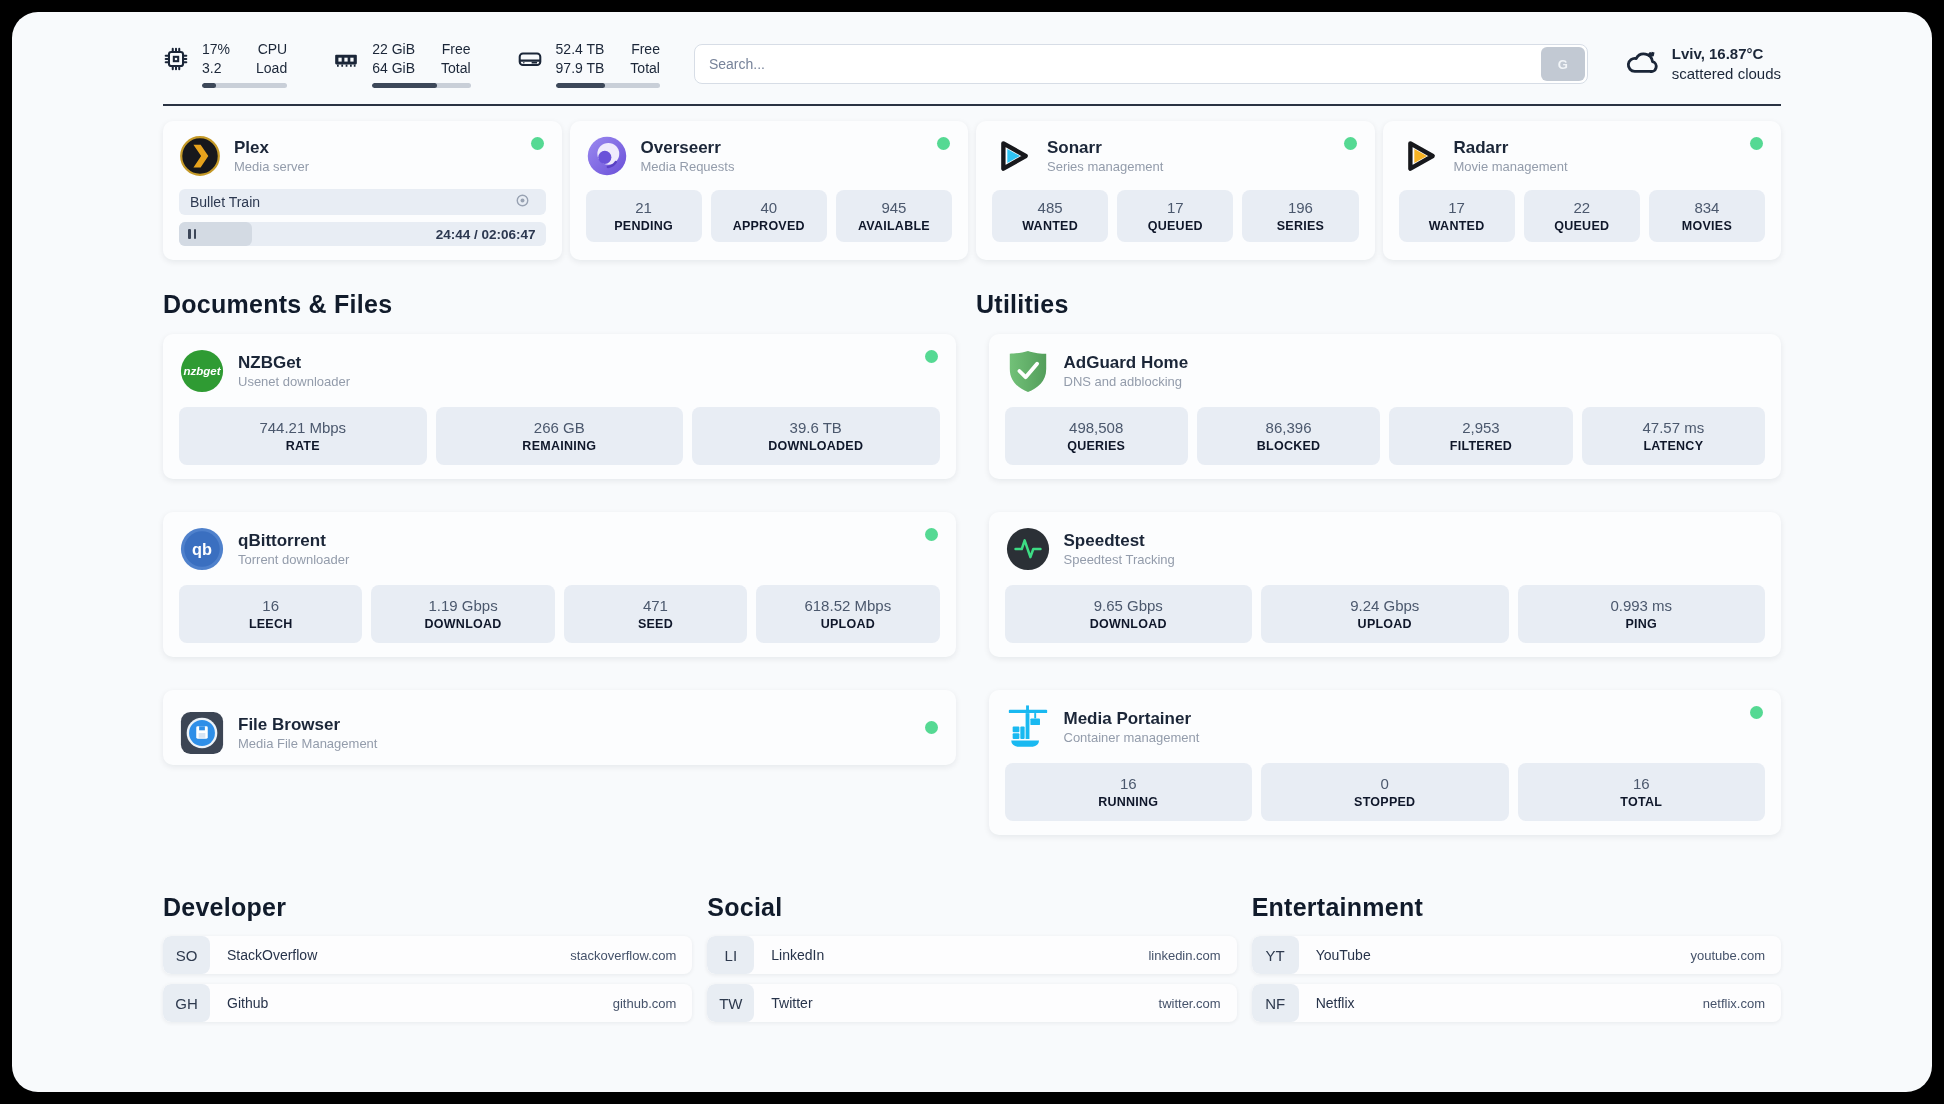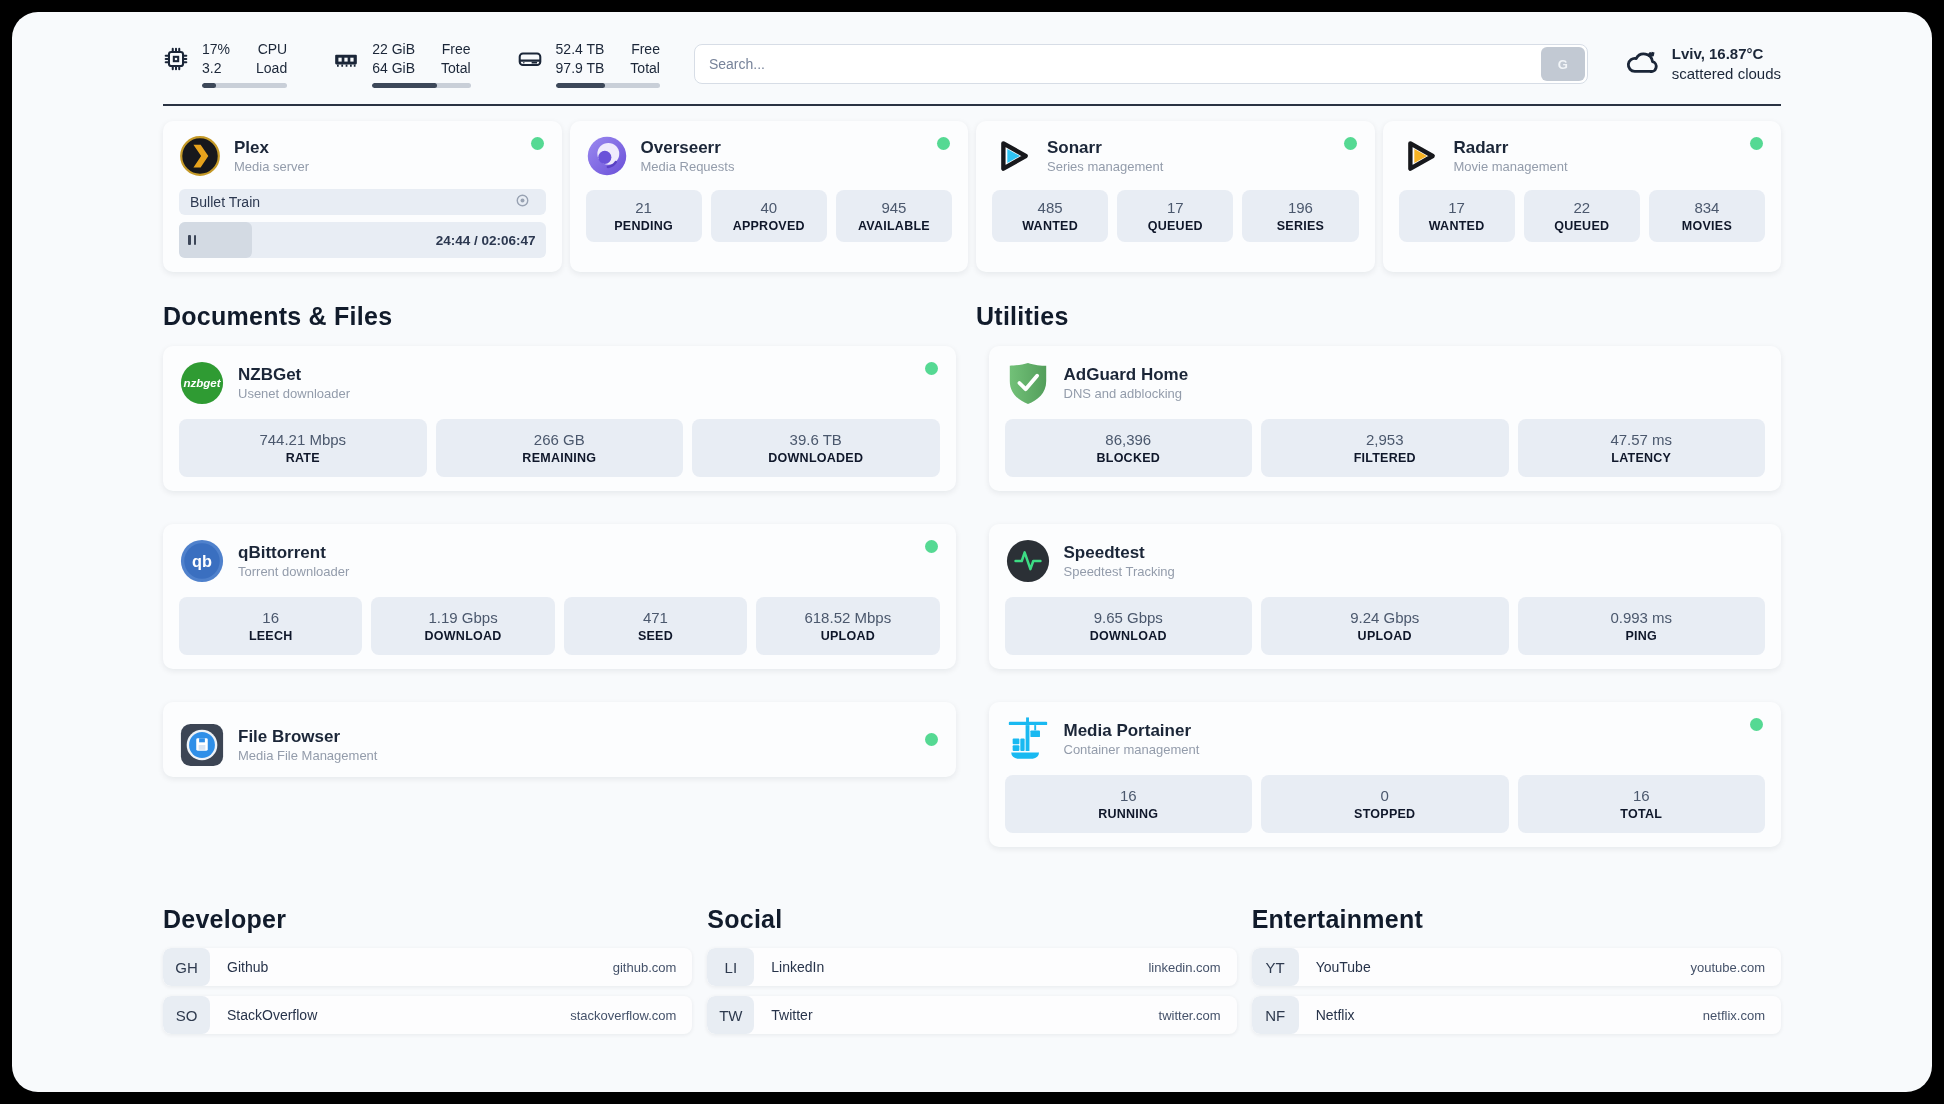--- a/index.html
+++ b/index.html
@@ -41,21 +41,21 @@
   .app-sub { font-size:13px; color:#939cab; line-height:18px; }
   .dot { position:absolute; top:16px; right:18px; width:13px; height:13px; border-radius:50%; background:#55d993; }
   .pills { display:flex; gap:9px; margin-top:13px; }
   .pill { flex:1; background:#e8edf4; border-radius:8px; text-align:center; padding:8px 4px 7px; }
   .pill-value { font-size:15px; color:#4b586d; line-height:20px; }
   .pill-label { font-size:12.5px; font-weight:700; color:#0f172a; letter-spacing:.02em; line-height:17px; }
   .big .pill { padding:11px 4px 10px; }
 
   
   .media-row { margin-top:12px; height:26px; background:#e8edf4; border-radius:6px; display:flex; align-items:center; justify-content:space-between; padding:0 16px 0 11px; font-size:14px; color:#2c3850; }
-  .media-progress { margin-top:7px; height:36px; background:#e8edf4; border-radius:6px; position:relative; display:flex; align-items:center; }
+  .media-progress { margin-top:7px; height:24px; background:#e8edf4; border-radius:6px; position:relative; display:flex; align-items:center; }
   .play-fill { position:absolute; left:0; top:0; bottom:0; background:#d3dae3; border-radius:6px; display:flex; align-items:center; }
   .pause-icon { display:inline-flex; gap:3px; margin-left:9px; }
   .pause-icon i { width:2.5px; height:10px; background:#3c4658; border-radius:1px; }
   .time { margin-left:auto; padding-right:10px; font-size:13.5px; font-weight:600; color:#2c3850; z-index:1; }
 
   
   .two-col-heads, .two-col-grid { display:grid; grid-template-columns:1fr 1fr; column-gap:8px; }
   .two-col-heads { margin-top:30px; }
   .two-col-grid { margin-top:15px; row-gap:12px;gap:33px; }
   .slim { display:flex; align-items:center; padding:9px 16px; }
@@ -359,20 +359,24 @@
               <path d="M24 3c6 2 14 3 19 3v16c0 13-9 20-19 24C14 42 5 35 5 22V6c5 0 13-1 19-3z" fill="url(#ag)"></path>
               <polyline points="15,24 21.5,30.5 33.5,16.5" stroke="#ffffff" stroke-width="4" fill="none" stroke-linecap="round" stroke-linejoin="round"></polyline>
             </svg>
           </span>
           <div class="app-text">
             <div class="app-title">AdGuard Home</div>
             <div class="app-sub">DNS and adblocking</div>
           </div>
         </div>
         <div class="pills">
+          <div class="pill">
+            <div class="pill-value">498,508</div>
+            <div class="pill-label">QUERIES</div>
+          </div>
           <div class="pill">
             <div class="pill-value">86,396</div>
             <div class="pill-label">BLOCKED</div>
           </div>
           <div class="pill">
             <div class="pill-value">2,953</div>
             <div class="pill-label">FILTERED</div>
           </div>
           <div class="pill">
             <div class="pill-value">47.57 ms</div>
@@ -503,28 +507,28 @@
           </div>
         </div>
       </div>
     </div>
 
     <div class="bm-area">
       <div>
         <h2 class="h-section">Developer</h2>
         <div class="bm-rows">
           <div class="bm-row">
+            <span class="bm-badge">SO</span>
+            <span class="bm-name">StackOverflow</span>
+            <span class="bm-url">stackoverflow.com</span>
+          </div>
+          <div class="bm-row">
             <span class="bm-badge">GH</span>
             <span class="bm-name">Github</span>
             <span class="bm-url">github.com</span>
-          </div>
-          <div class="bm-row">
-            <span class="bm-badge">SO</span>
-            <span class="bm-name">StackOverflow</span>
-            <span class="bm-url">stackoverflow.com</span>
           </div>
 
         </div>
       </div>
 
       <div>
         <h2 class="h-section">Social</h2>
         <div class="bm-rows">
           <div class="bm-row">
             <span class="bm-badge">LI</span>

